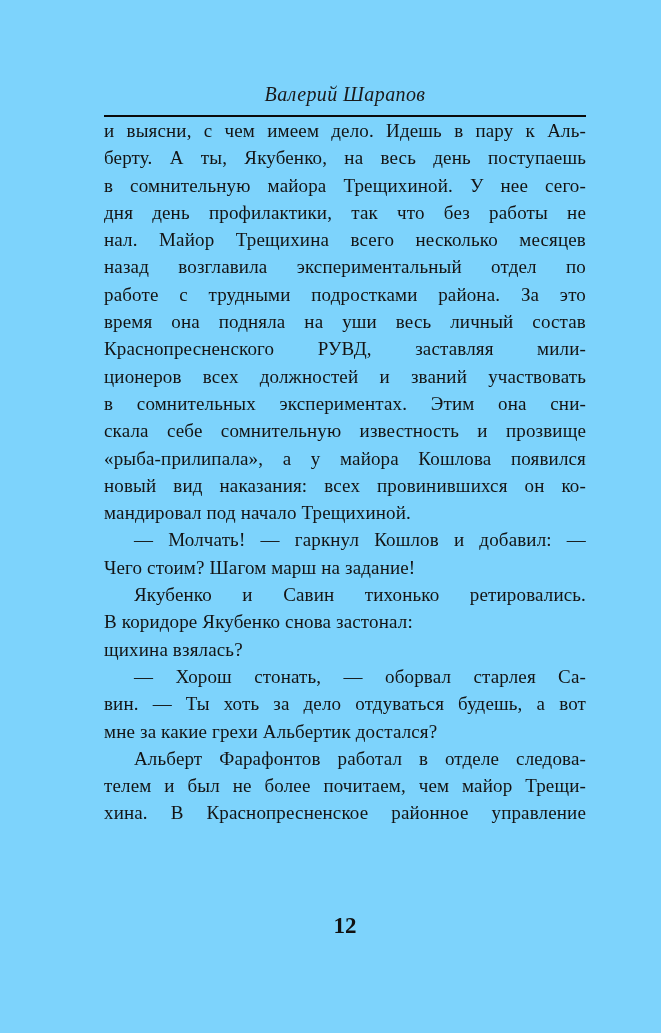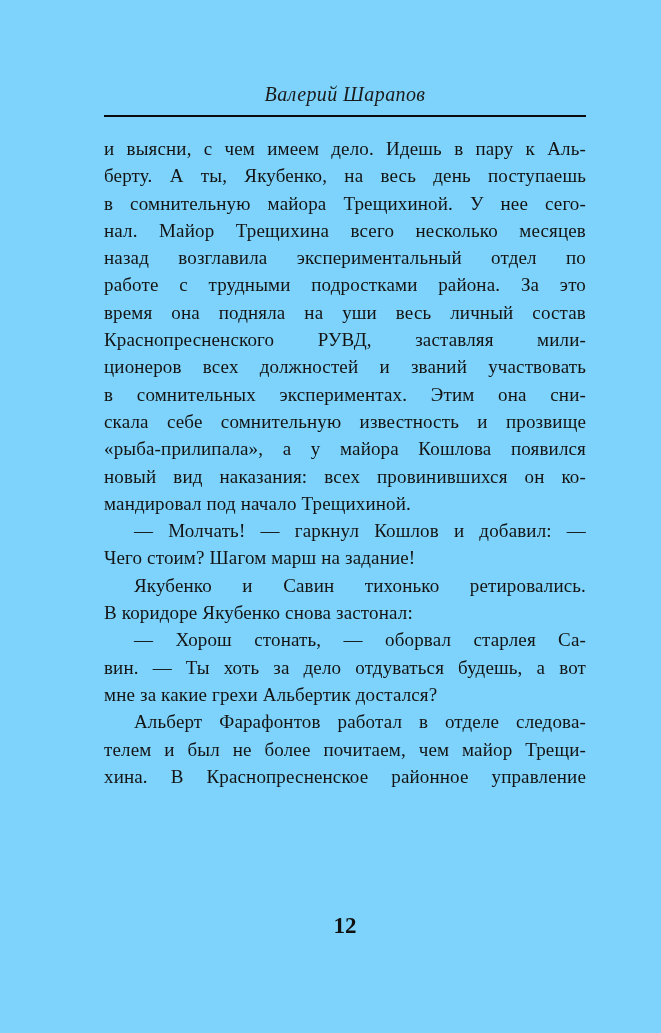--- a/index.html
+++ b/index.html
@@ -29,21 +29,20 @@
     line-height: 24px;
     letter-spacing: 0.4px;
     color: #1a1a1a;
   }
   .header-rule {
     border: none;
     border-top: 2.5px solid #0a0a0a;
     margin: 9px 0 0 0;
   }
   .body-text {
-    margin-top: 18px;
     font-size: 19px;
     line-height: 27.3px;
     letter-spacing: 0.15px;
   }
   .para {
     margin: 0;
   }
   .line {
     text-align: left;
     white-space: normal;
@@ -73,20 +72,21 @@
 
 <div class="page">
   <div class="content">
     <div class="running-head">Валерий Шарапов</div>
     <hr class="header-rule">
     <div class="body-text">
         <div class="para">
           <div class="line line--j">и выясни, с чем имеем дело. Идешь в пару к Аль-</div>
           <div class="line line--j">берту. А ты, Якубенко, на весь день поступаешь</div>
           <div class="line line--j">в сомнительную майора Трещихиной. У нее сего-</div>
+          <div class="line line--j">дня день профилактики, так что без работы не</div>
         </div>
         <div class="para">
           <div class="line line--j">нал. Майор Трещихина всего несколько месяцев</div>
           <div class="line line--j">назад возглавила экспериментальный отдел по</div>
           <div class="line line--j">работе с трудными подростками района. За это</div>
           <div class="line line--j">время она подняла на уши весь личный состав</div>
           <div class="line line--j">Краснопресненского РУВД, заставляя мили-</div>
           <div class="line line--j">ционеров всех должностей и званий участвовать</div>
           <div class="line line--j">в сомнительных экспериментах. Этим она сни-</div>
           <div class="line line--j">скала себе сомнительную известность и прозвище</div>
@@ -96,20 +96,21 @@
         </div>
         <div class="para">
           <div class="line line--j line--indent">— Молчать! — гаркнул Кошлов и добавил: —</div>
           <div class="line">Чего стоим? Шагом марш на задание!</div>
         </div>
         <div class="para">
           <div class="line line--j line--indent">Якубенко и Савин тихонько ретировались.</div>
           <div class="line">В коридоре Якубенко снова застонал:</div>
         </div>
         <div class="para">
+          <div class="line">щихина взялась?</div>
         </div>
         <div class="para">
           <div class="line line--j line--indent">— Хорош стонать, — оборвал старлея Са-</div>
           <div class="line line--j">вин. — Ты хоть за дело отдуваться будешь, а вот</div>
           <div class="line">мне за какие грехи Альбертик достался?</div>
         </div>
         <div class="para">
           <div class="line line--j line--indent">Альберт Фарафонтов работал в отделе следова-</div>
           <div class="line line--j">телем и был не более почитаем, чем майор Трещи-</div>
           <div class="line line--j">хина. В Краснопресненское районное управление</div>

